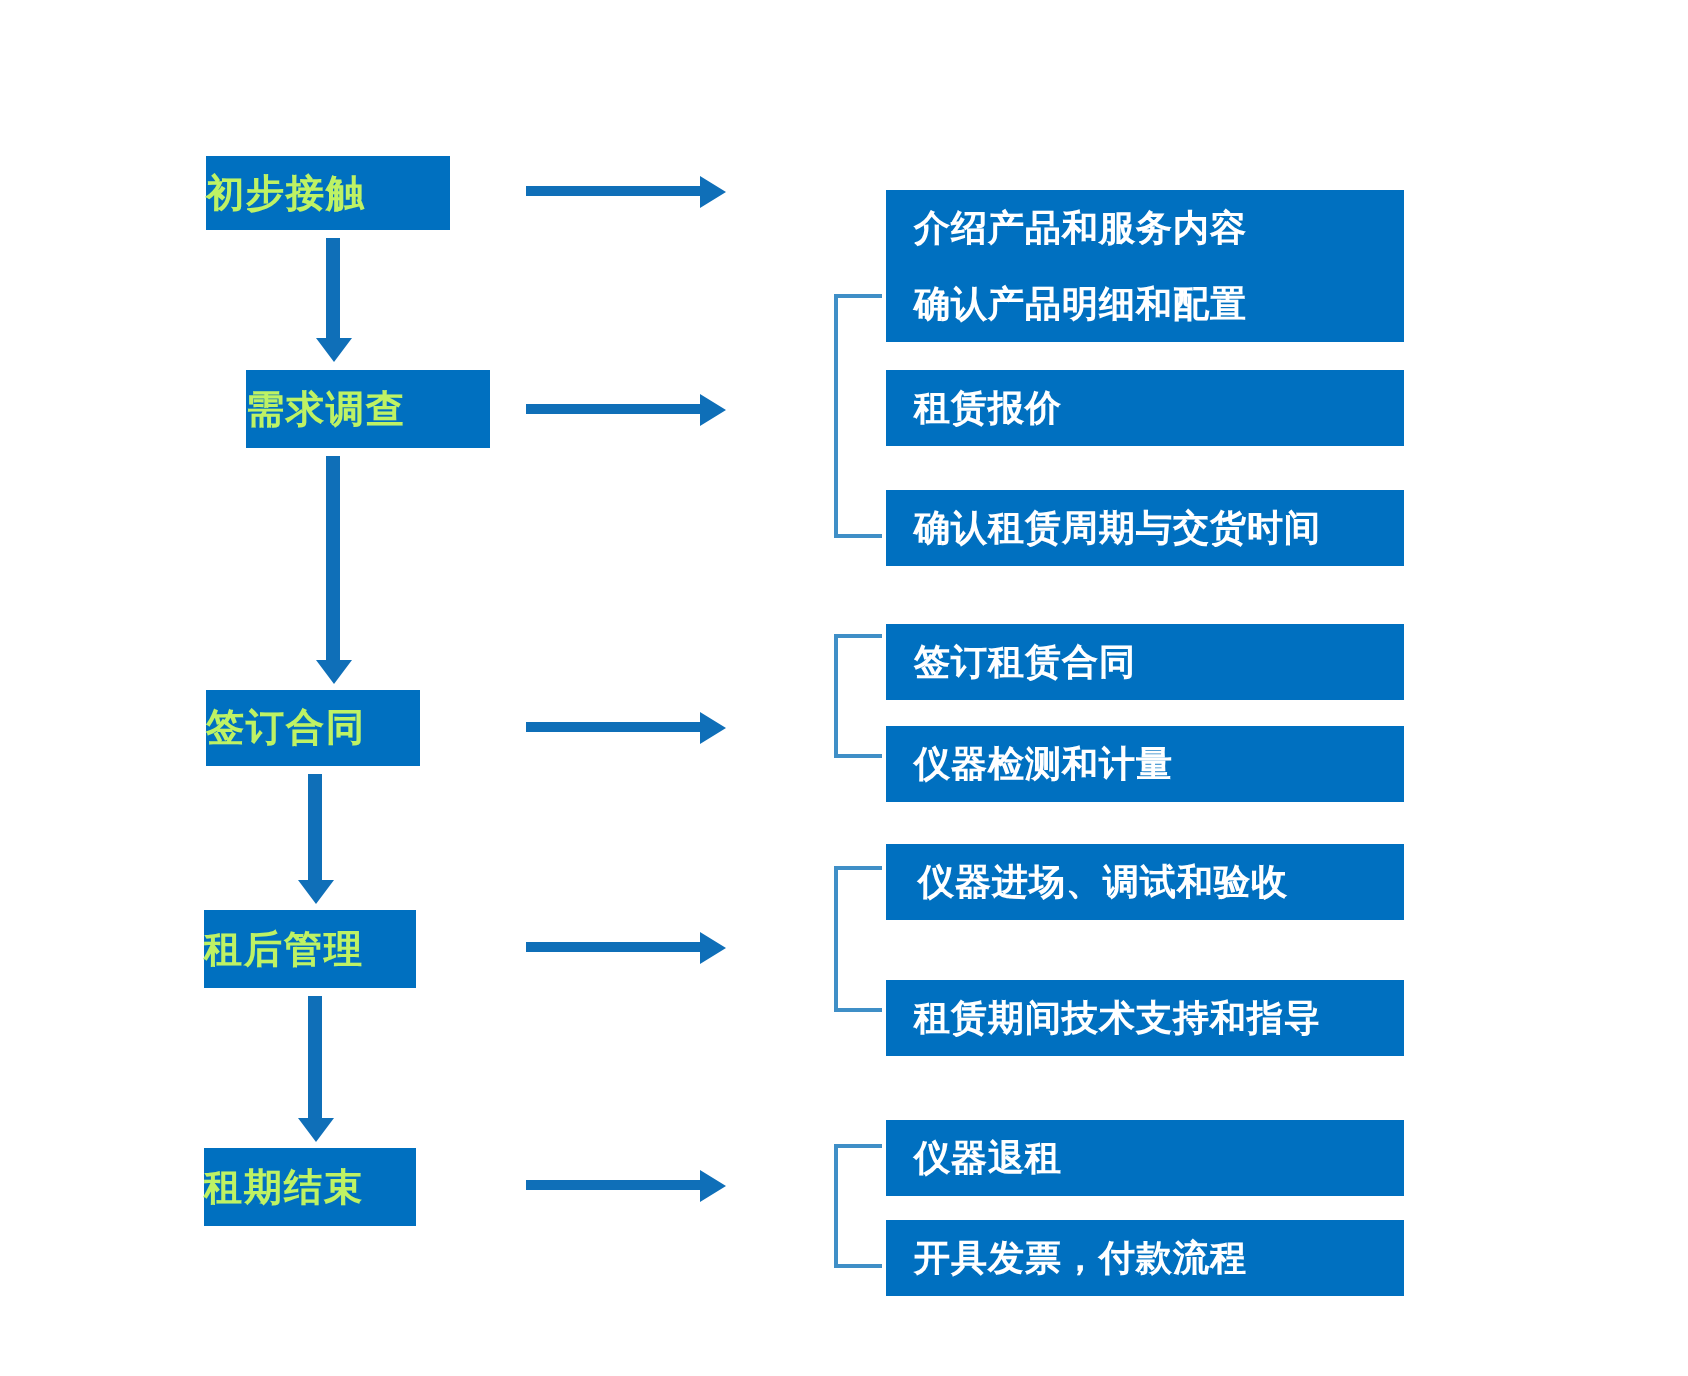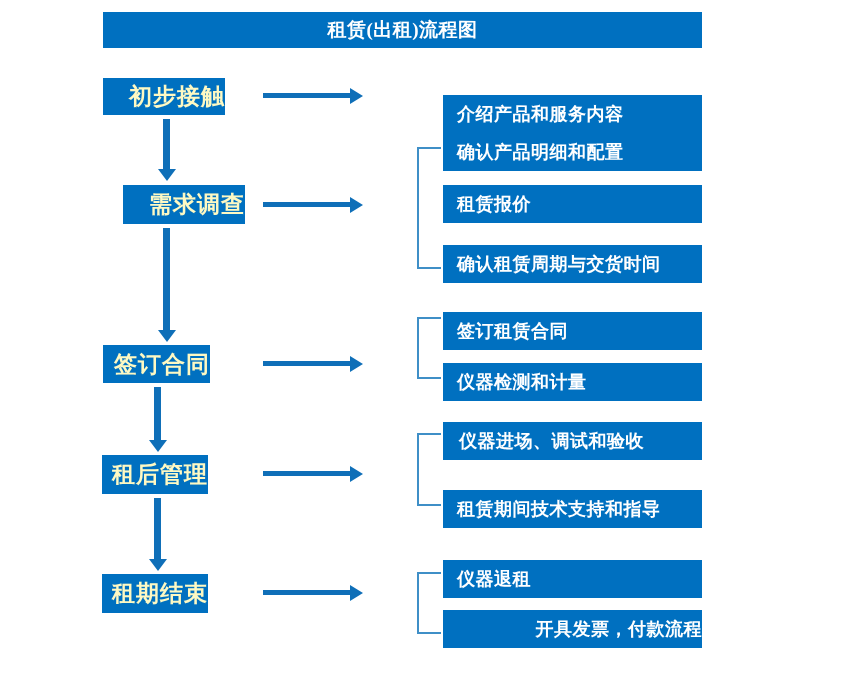--- a/index.html
+++ b/index.html
@@ -28,25 +28,25 @@
     display: flex;
     align-items: center;
     justify-content: center;
     font-size: 19px;
     font-weight: bold;
     letter-spacing: 0.5px;
   }
   .stage-box {
     position: absolute;
     background: #0070c0;
-    color: #fef9c3;
+    color: #bef264;
     display: flex;
     align-items: center;
-    justify-content: flex-end;
-    font-size: 23px;
+    justify-content: flex-start;
+    font-size: 19px;
     font-weight: bold;
     letter-spacing: 1px;
   }
   .detail-box {
     position: absolute;
     left: 443px;
     width: 259px;
     height: 38px;
     background: #0070c0;
     color: #ffffff;
@@ -112,21 +112,20 @@
     border-bottom: 2px solid #3f8fc7;
     box-sizing: border-box;
     pointer-events: none;
   }
 </style>
 </head>
 <body>
 
 <div id="canvas">
 
-  <div class="title-bar">租赁(出租)流程图</div>
 
   <div class="stage-box" style="left:103px; top:78px; width:122px; height:37px;">
     <span>初步接触</span>
   </div>
 
   <div class="stage-box" style="left:103px; top:185px; width:122px; height:39px;margin-left:20px;">
     <span>需求调查</span>
   </div>
 
   <div class="stage-box" style="left:103px; top:345px; width:107px; height:38px;">
@@ -223,17 +222,17 @@
   </div>
 
   <div class="detail-box" style="top:490px;">
     <span>租赁期间技术支持和指导</span>
   </div>
 
   <div class="detail-box" style="top:560px;">
     <span>仪器退租</span>
   </div>
 
-  <div class="detail-box" style="top:610px;justify-content:flex-end;">
+  <div class="detail-box" style="top:610px;">
     <span>开具发票，付款流程</span>
   </div>
 
 </div>
 
 </body></html>

